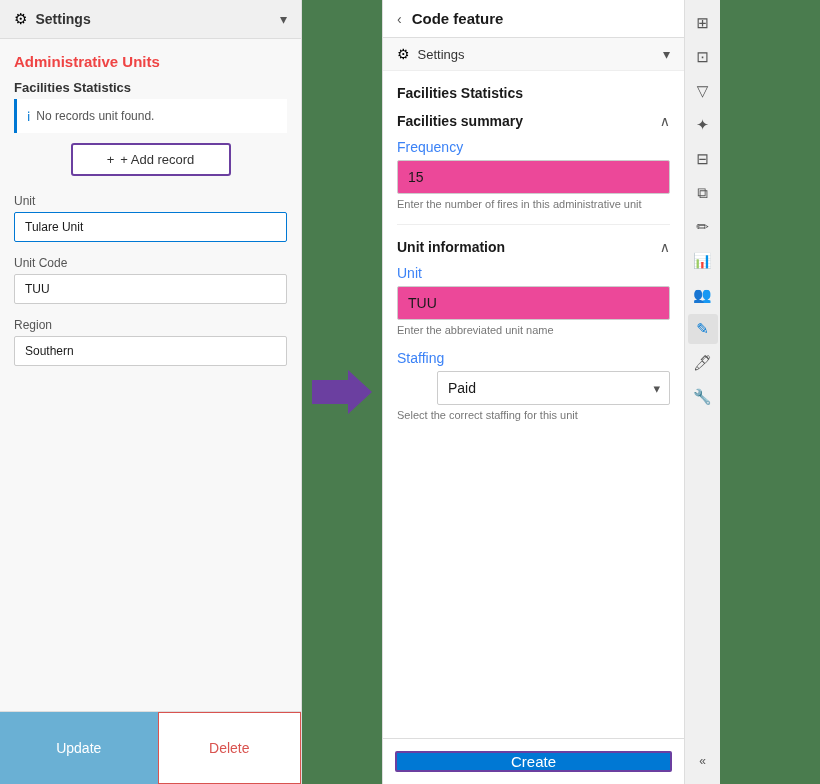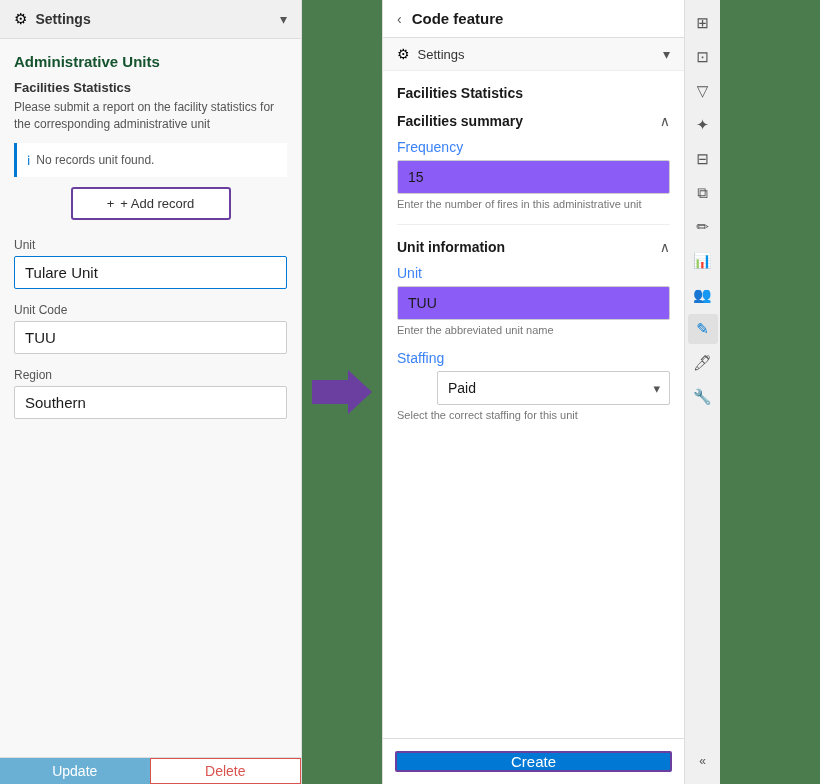--- a/index.html
+++ b/index.html
@@ -52,21 +52,21 @@
 
     .left-content {
       padding: 14px;
       flex: 1;
       overflow-y: auto;
     }
 
     .admin-units-title {
       font-size: 15px;
       font-weight: 700;
-      color: #14532d;
+      color: #ef4444;
       margin-bottom: 10px;
     }
 
     .facilities-label {
       font-size: 13px;
       font-weight: 600;
       color: #333;
       margin-bottom: 4px;
     }
 
@@ -120,52 +120,52 @@
       font-size: 12px;
       color: #555;
       margin-bottom: 4px;
     }
 
     .field-input {
       width: 100%;
       border: 1px solid #0078d4;
       border-radius: 2px;
       padding: 7px 10px;
-      font-size: 15px;
+      font-size: 12px;
       color: #1a1a1a;
       background: #fff;
       outline: none;
     }
 
     .field-input.no-highlight {
       border: 1px solid #ccc;
     }
 
     .left-footer {
       display: flex;
       border-top: 1px solid #ddd;
     }
 
     .update-btn {
       flex: 1;
       background: #6ab0d4;
       color: white;
       border: none;
-      padding: 4px;
+      padding: 28px;
       font-size: 14px;
       cursor: pointer;
       font-weight: 500;
     }
 
     .delete-btn {
       flex: 1;
       background: white;
       color: #d9534f;
       border: 1px solid #d9534f;
-      padding: 4px;
+      padding: 20px;
       font-size: 14px;
       cursor: pointer;
       font-weight: 500;
     }
 
     
     .arrow-container {
       display: flex;
       align-items: center;
       justify-content: center;
@@ -266,21 +266,21 @@
       margin-bottom: 5px;
     }
 
     .form-input {
       width: 100%;
       border: 1px solid #ccc;
       border-radius: 2px;
       padding: 8px 10px;
       font-size: 14px;
       color: #1a1a1a;
-      background: #8b5cf6;
+      background: #ec4899;
       outline: none;
     }
 
     .form-hint {
       font-size: 11px;
       color: #777;
       margin-top: 4px;
     }
 
     .form-select {
@@ -383,21 +383,20 @@
     <div class="settings-header-left">
       <span style="font-size:15px;">⚙</span>
       <span class="settings-title">Settings</span>
     </div>
     <span class="chevron-down-icon-left">▾</span>
   </div>
 
   <div class="left-content">
     <div class="admin-units-title">Administrative Units</div>
     <div class="facilities-label">Facilities Statistics</div>
-    <div class="facilities-desc">Please submit a report on the facility statistics for the corresponding administrative unit</div>
 
     <div class="no-records-box">
       <span class="info-icon">ℹ</span>
       <span>No records unit found.</span>
     </div>
 
     <button class="add-record-btn">
       <span>+</span>
       <span>+ Add record</span>
     </button>

